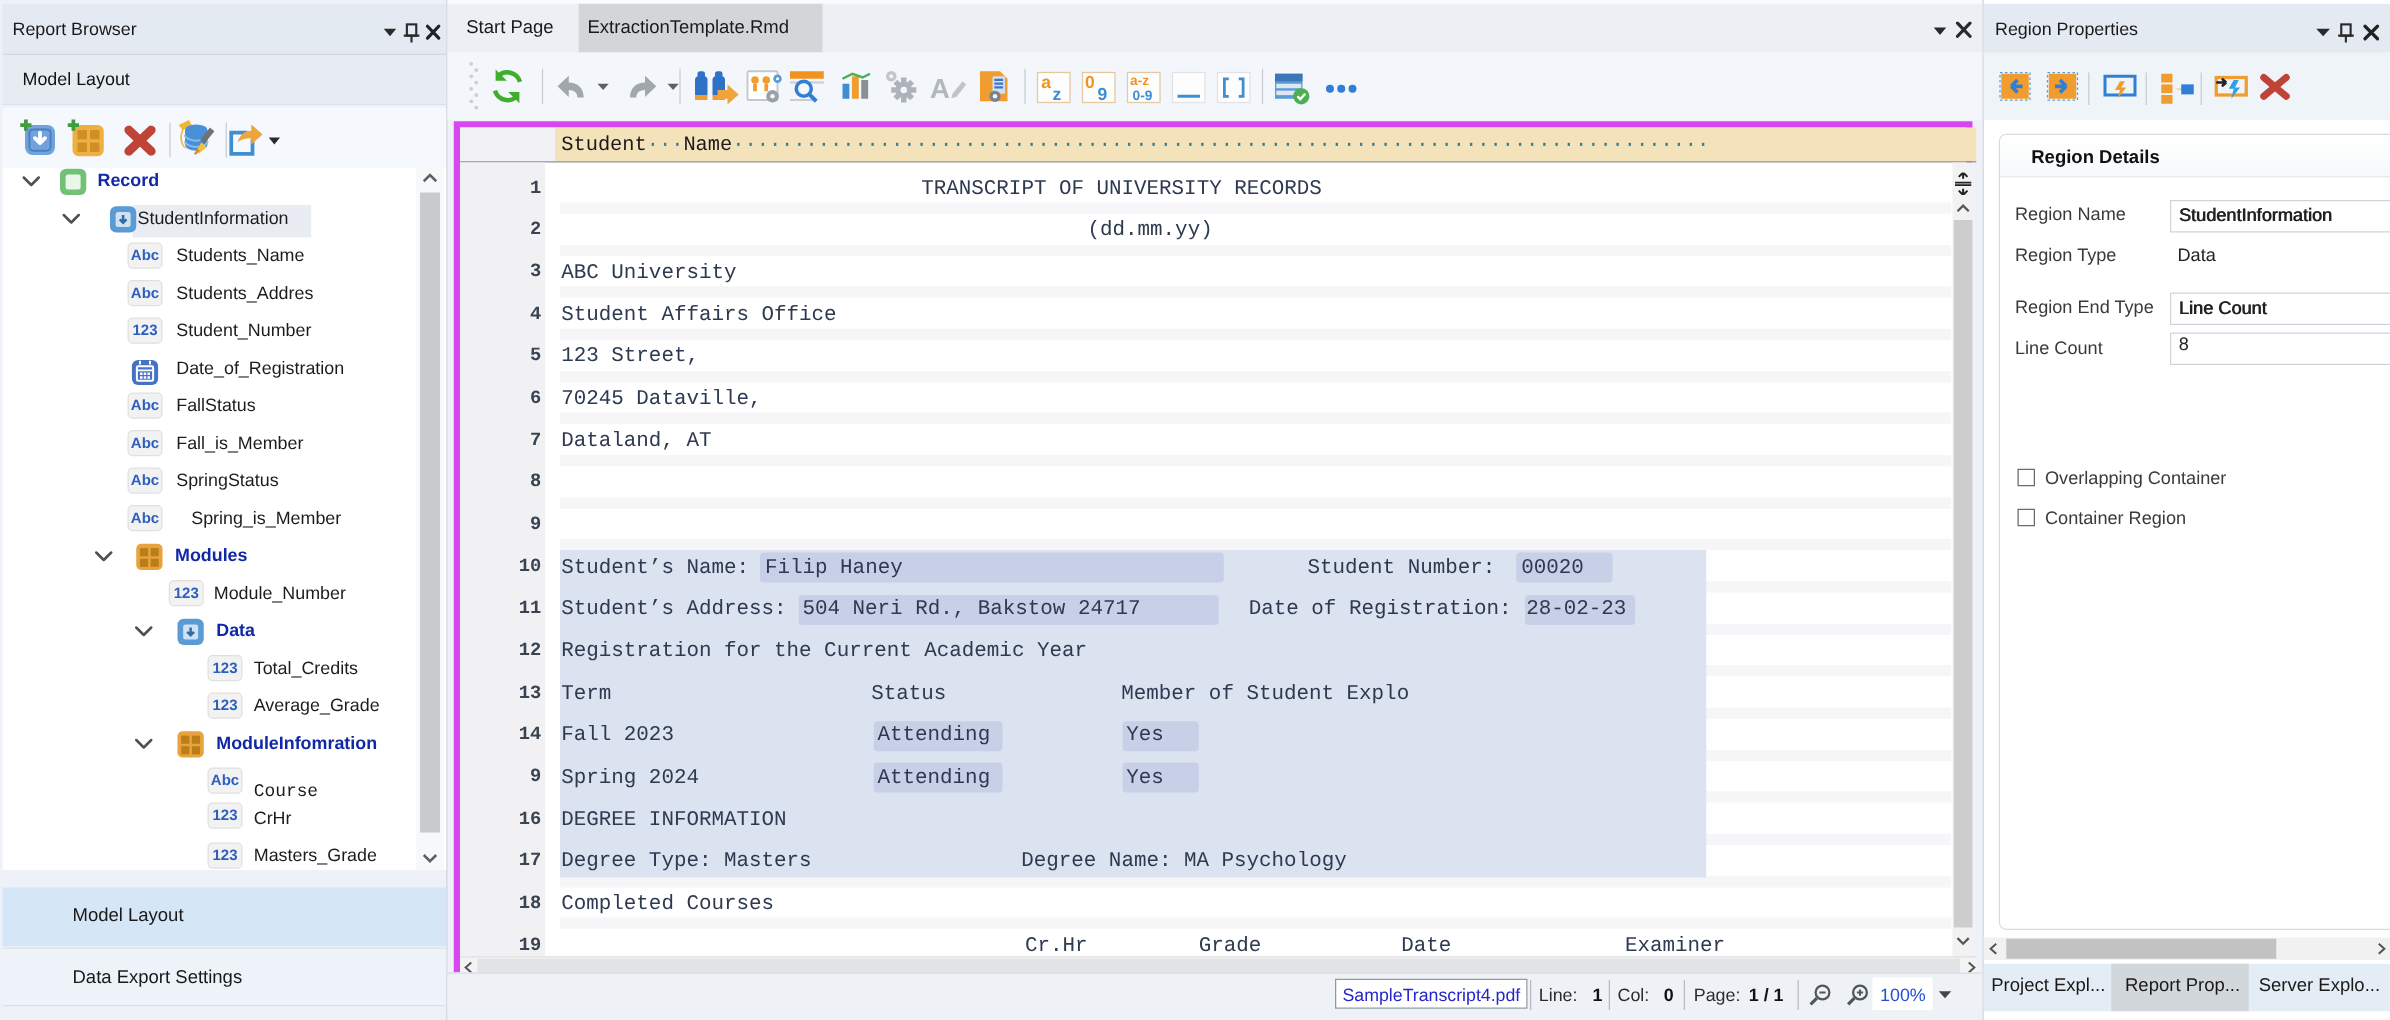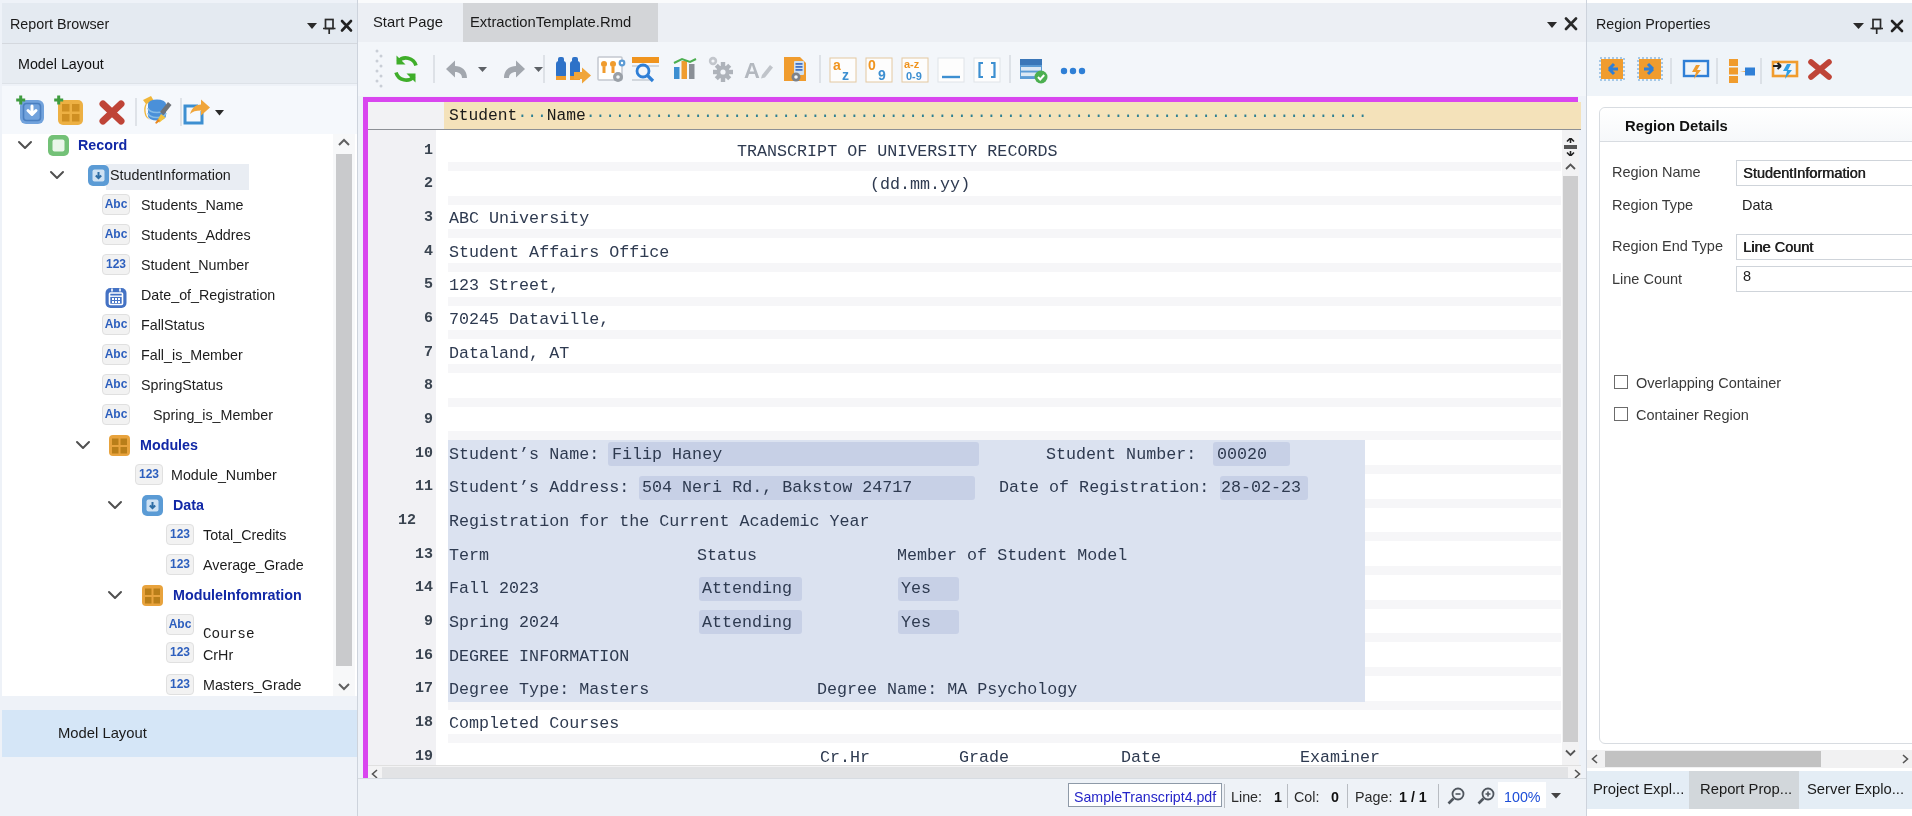--- a/index.html
+++ b/index.html
@@ -199,20 +199,23 @@
     <svg class="abs" style="left:334px;top:2px;" width="16" height="14">
         <path d="M3 9 l5 -5 5 5" stroke="#606060" stroke-width="2" fill="none"></path>
       </svg>
     <svg class="abs" style="left:334px;top:546px;" width="16" height="14">
         <path d="M3 4 l5 5 5 -5" stroke="#606060" stroke-width="2" fill="none"></path>
       </svg>
   </div>
   <div id="lp-tab1" class="abs">
       <div class="lptab">Model Layout</div>
     </div>
+  <div id="lp-tab2" class="abs">
+      <div class="lptab">Data Export Settings</div>
+    </div>
 </div>
 
 <div id="ct-tabs" class="abs">
   <div class="abs" style="left:0;top:0;width:1228px;height:3px;background:#fafbfc;"></div>
   <div class="abs" style="left:105px;top:3px;width:195px;height:39px;background:#d3d5d8;"></div>
   <div class="abs" style="left:15px;top:14px;font-size:14.8px;color:#1a1a1a;">Start Page</div>
   <div class="abs" style="left:112px;top:14px;font-size:14.8px;color:#1a1a1a;">ExtractionTemplate.Rmd</div>
   <svg class="abs" style="left:1188px;top:17px;" width="34" height="14" viewBox="0 0 34 14">
     <path d="M1 5 l5 6 5 -6 z" fill="#2a2a2a"></path>
     <path d="M20 1.5 l10 10.5 M30 1.5 l-10 10.5" stroke="#2a2a2a" stroke-width="2.6" stroke-linecap="round"></path>
@@ -392,41 +395,41 @@
       <div class="dline" style="top:103.84px;"><span style="left:1px;">ABC University</span></div>
       <div class="dline" style="top:137.51px;"><span style="left:1px;">Student Affairs Office</span></div>
       <div class="dline" style="top:171.18px;"><span style="left:1px;">123 Street,</span></div>
       <div class="dline" style="top:204.85px;"><span style="left:1px;">70245 Dataville,</span></div>
       <div class="dline" style="top:238.52px;"><span style="left:1px;">Dataland, AT</span></div>
       <div class="dline" style="top:272.19px;"></div>
       <div class="dline" style="top:305.86px;"></div>
       <div class="dline" style="top:339.53px;"><span style="left:1px;">Student’s Name:</span><span style="left:164px;">Filip Haney</span><span style="left:598px;">Student Number:</span><span style="left:769px;">00020</span></div>
       <div class="dline" style="top:373.20px;"><span style="left:1px;">Student’s Address:</span><span style="left:194px;">504 Neri Rd., Bakstow 24717</span><span style="left:551px;">Date of Registration:</span><span style="left:773px;">28-02-23</span></div>
       <div class="dline" style="top:406.87px;"><span style="left:1px;">Registration for the Current Academic Year</span></div>
-      <div class="dline" style="top:440.54px;"><span style="left:1px;">Term</span><span style="left:249px;">Status</span><span style="left:449px;">Member of Student Model</span></div>
+      <div class="dline" style="top:440.54px;"><span style="left:1px;">Term</span><span style="left:249px;">Status</span><span style="left:449px;">Member of Student Explo</span></div>
       <div class="dline" style="top:474.21px;"><span style="left:1px;">Fall 2023</span><span style="left:254px;">Attending</span><span style="left:453px;">Yes</span></div>
       <div class="dline" style="top:507.88px;"><span style="left:1px;">Spring 2024</span><span style="left:254px;">Attending</span><span style="left:453px;">Yes</span></div>
       <div class="dline" style="top:541.55px;"><span style="left:1px;">DEGREE INFORMATION</span></div>
       <div class="dline" style="top:575.22px;"><span style="left:1px;">Degree Type: Masters</span><span style="left:369px;">Degree Name: MA Psychology</span></div>
       <div class="dline" style="top:608.89px;"><span style="left:1px;">Completed Courses</span></div>
       <div class="dline" style="top:642.56px;"><span style="left:372px;">Cr.Hr</span><span style="left:511px;">Grade</span><span style="left:673px;">Date</span><span style="left:852px;">Examiner</span></div>
     </div>
   <div id="lnums">
       <div class="lnum" style="top:39.50px;left:30px;width:35px;text-align:right;">1</div>
       <div class="lnum" style="top:73.17px;left:30px;width:35px;text-align:right;">2</div>
       <div class="lnum" style="top:106.84px;left:30px;width:35px;text-align:right;">3</div>
       <div class="lnum" style="top:140.51px;left:30px;width:35px;text-align:right;">4</div>
       <div class="lnum" style="top:174.18px;left:30px;width:35px;text-align:right;">5</div>
       <div class="lnum" style="top:207.85px;left:30px;width:35px;text-align:right;">6</div>
       <div class="lnum" style="top:241.52px;left:30px;width:35px;text-align:right;">7</div>
       <div class="lnum" style="top:275.19px;left:30px;width:35px;text-align:right;">8</div>
       <div class="lnum" style="top:308.86px;left:30px;width:35px;text-align:right;">9</div>
       <div class="lnum" style="top:342.53px;left:30px;width:35px;text-align:right;">10</div>
       <div class="lnum" style="top:376.20px;left:30px;width:35px;text-align:right;">11</div>
-      <div class="lnum" style="top:409.87px;left:30px;width:35px;">12</div>
+      <div class="lnum" style="top:409.87px;left:30px;width:35px;text-align:right;">12</div>
       <div class="lnum" style="top:443.54px;left:30px;width:35px;text-align:right;">13</div>
       <div class="lnum" style="top:477.21px;left:30px;width:35px;text-align:right;">14</div>
       <div class="lnum" style="top:510.88px;left:30px;width:35px;text-align:right;">9</div>
       <div class="lnum" style="top:544.55px;left:30px;width:35px;text-align:right;">16</div>
       <div class="lnum" style="top:578.22px;left:30px;width:35px;text-align:right;font-family:Liberation Mono, monospace;">17</div>
       <div class="lnum" style="top:611.89px;left:30px;width:35px;text-align:right;">18</div>
       <div class="lnum" style="top:645.56px;left:30px;width:35px;text-align:right;">19</div>
     </div>
   <div id="vsb" class="abs">
     <svg class="abs" style="left:1px;top:8px;" width="15" height="18" viewBox="0 0 15 18">

